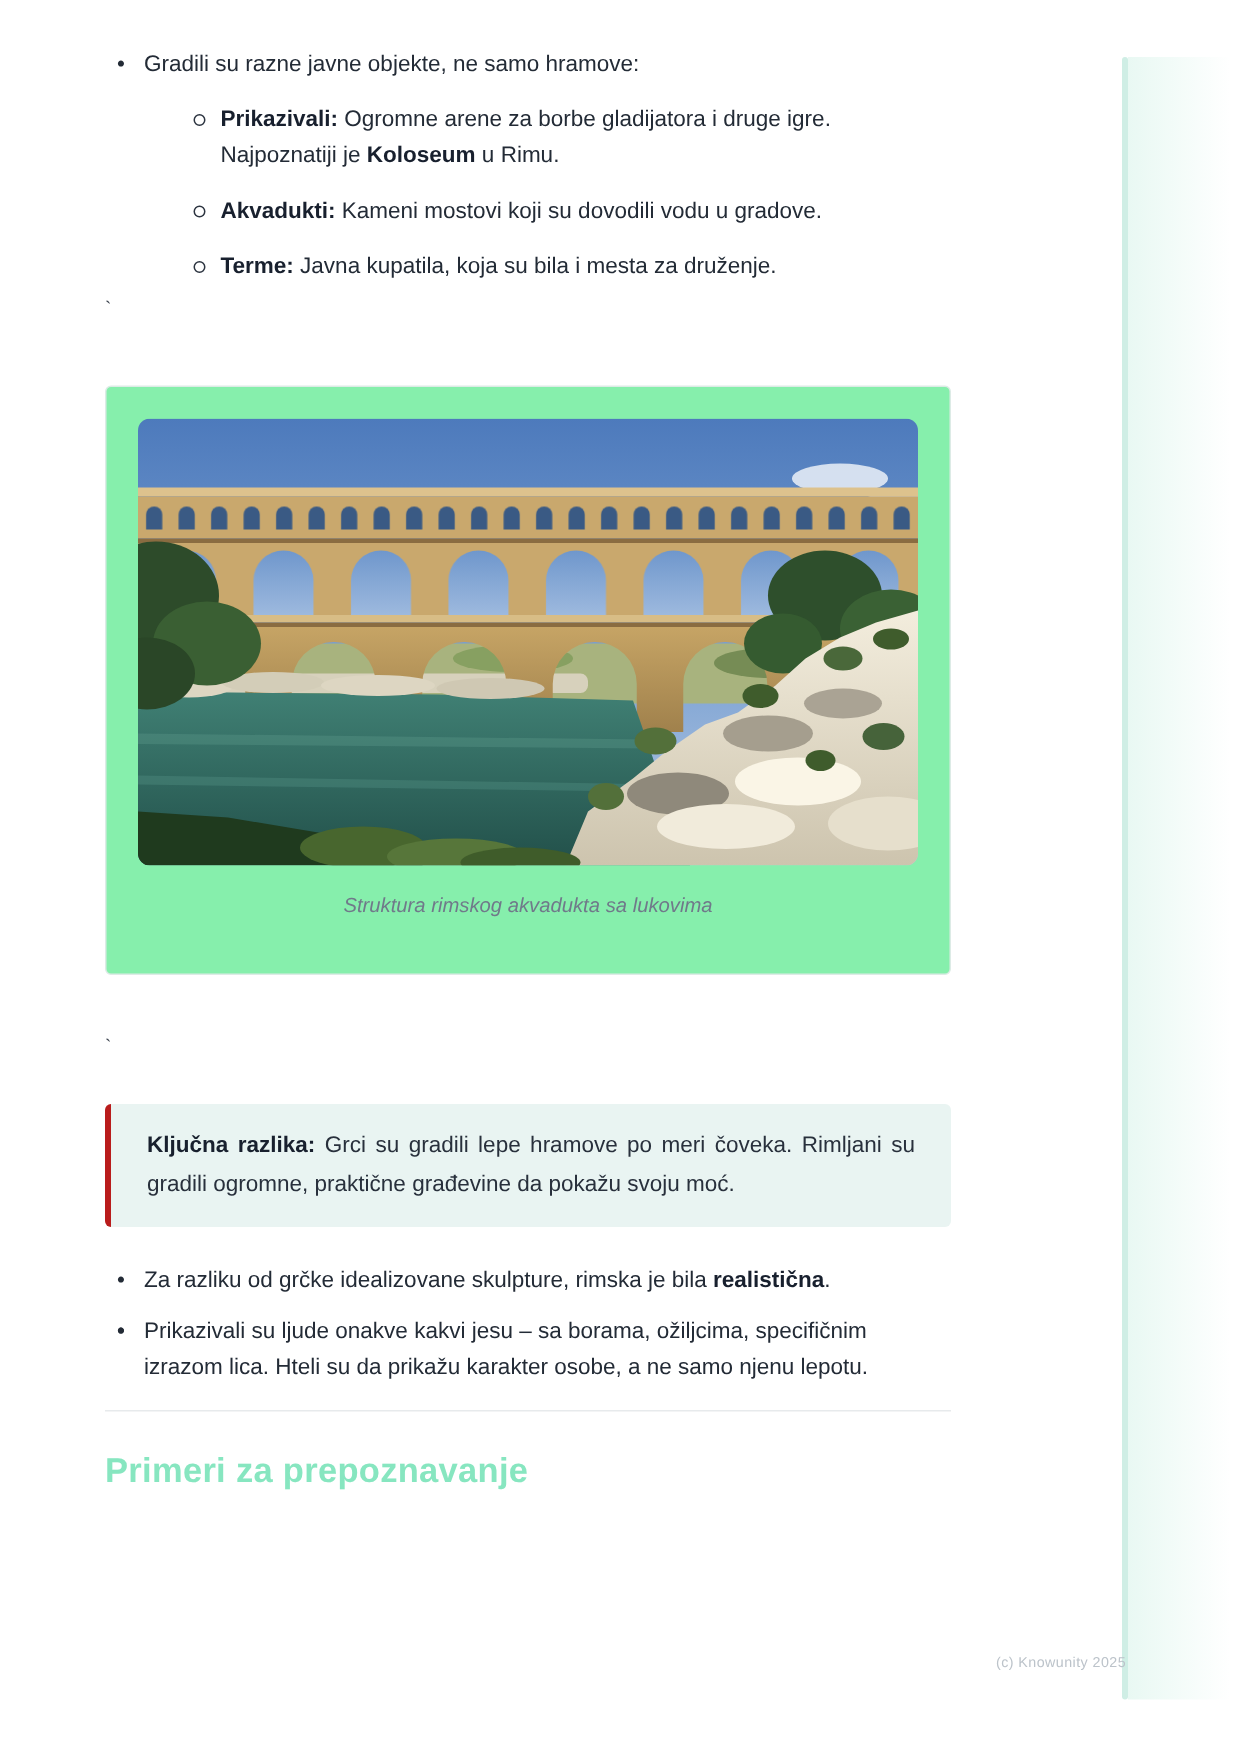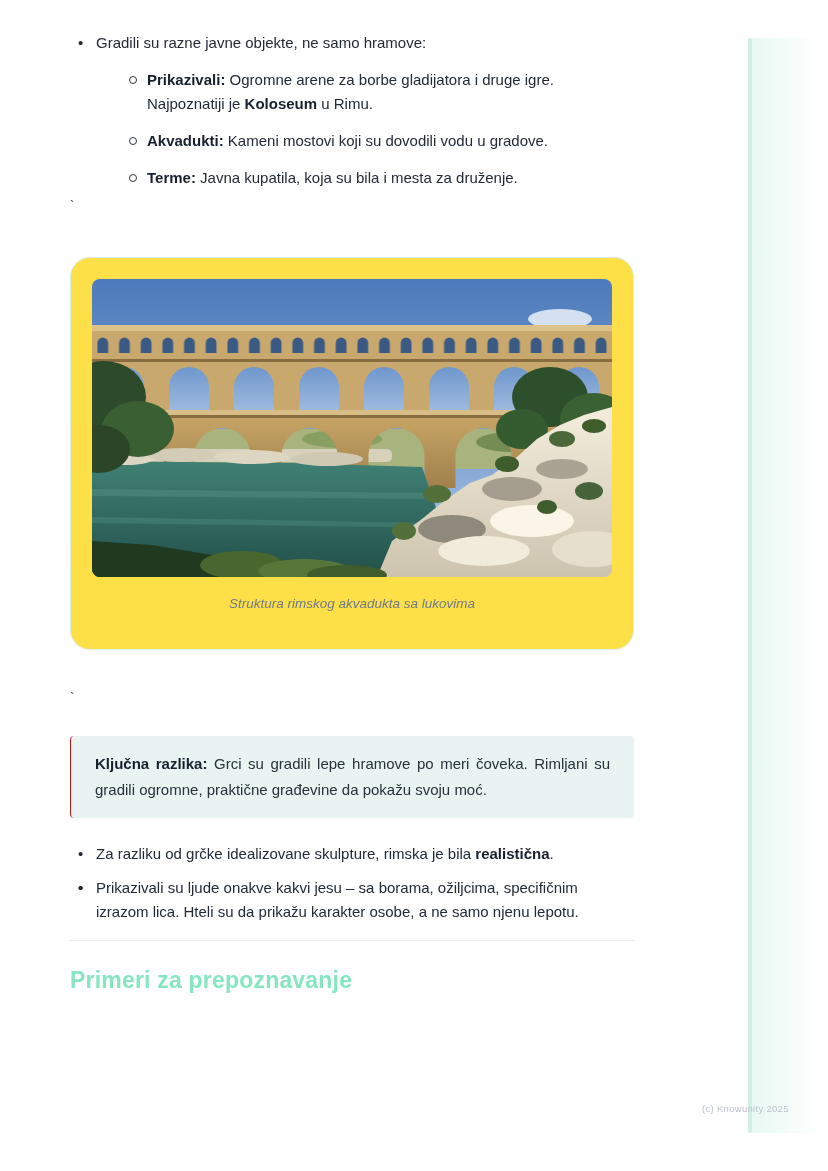--- a/index.html
+++ b/index.html
@@ -29,47 +29,47 @@
   .li2{position:relative;padding-left:51px;margin-top:13px;}
   .b2{
     position:absolute;left:33px;top:8px;width:6px;height:6px;
     border:1.4px solid #2c3440;border-radius:50%;
   }
   .stray{margin:8px 0 0;font-size:13px;line-height:15px;color:#3a424d;}
   .stray2{margin-top:40px;}
 
   .figure-card{
     margin-top:44px;
-    border:1px solid #ddebe6;border-radius:20px;background:#fde047;
+    border:1px solid #ddebe6;border-radius:4px;background:#86efac;
     padding:21px 21px 36px 21px;box-sizing:border-box;width:564px;
   }
   .photo-wrap{width:520px;height:298px;border-radius:8px;overflow:hidden;}
   .photo-wrap svg{display:block;width:520px;height:298px;}
   .caption{
     margin-top:18px;text-align:center;font-style:italic;
     font-size:13.5px;color:#70798a;line-height:18px;
   }
 
   .callout{
-    margin-top:31px;background:#e9f4f2;border-left:1px solid #b91c1c;
+    margin-top:31px;background:#e9f4f2;border-left:4px solid #b91c1c;
     border-radius:4px;padding:15px 24px;box-sizing:border-box;width:564px;
   }
   .callout p{margin:0;font-size:15px;line-height:26px;text-align:justify;color:#28303c;}
 
   .h-sculpture{margin:32px 0 0;font-size:15.5px;line-height:20px;font-weight:bold;color:#18202e;}
   .list-sculpture{margin-top:24px;font-size:15px;line-height:24px;}
   .list-sculpture .li1{margin-bottom:10px;}
 
   hr.divider{border:none;border-top:1px solid #e7eaec;margin:16px 0 0;}
   .h-green{
     margin:24px 0 0;font-size:23px;line-height:30px;font-weight:bold;
     color:#87e6c0;letter-spacing:0.2px;
   }
   .footer{
-    position:absolute;left:702px;top:1103px;font-size:9.5px;
+    position:absolute;left:664px;top:1103px;font-size:9.5px;
     color:#bcc3ca;letter-spacing:0.3px;
   }
 </style>
 </head>
 <body>
 
 <div class="page">
   <div class="side-tint"></div>
   <div class="side-line"></div>
 

